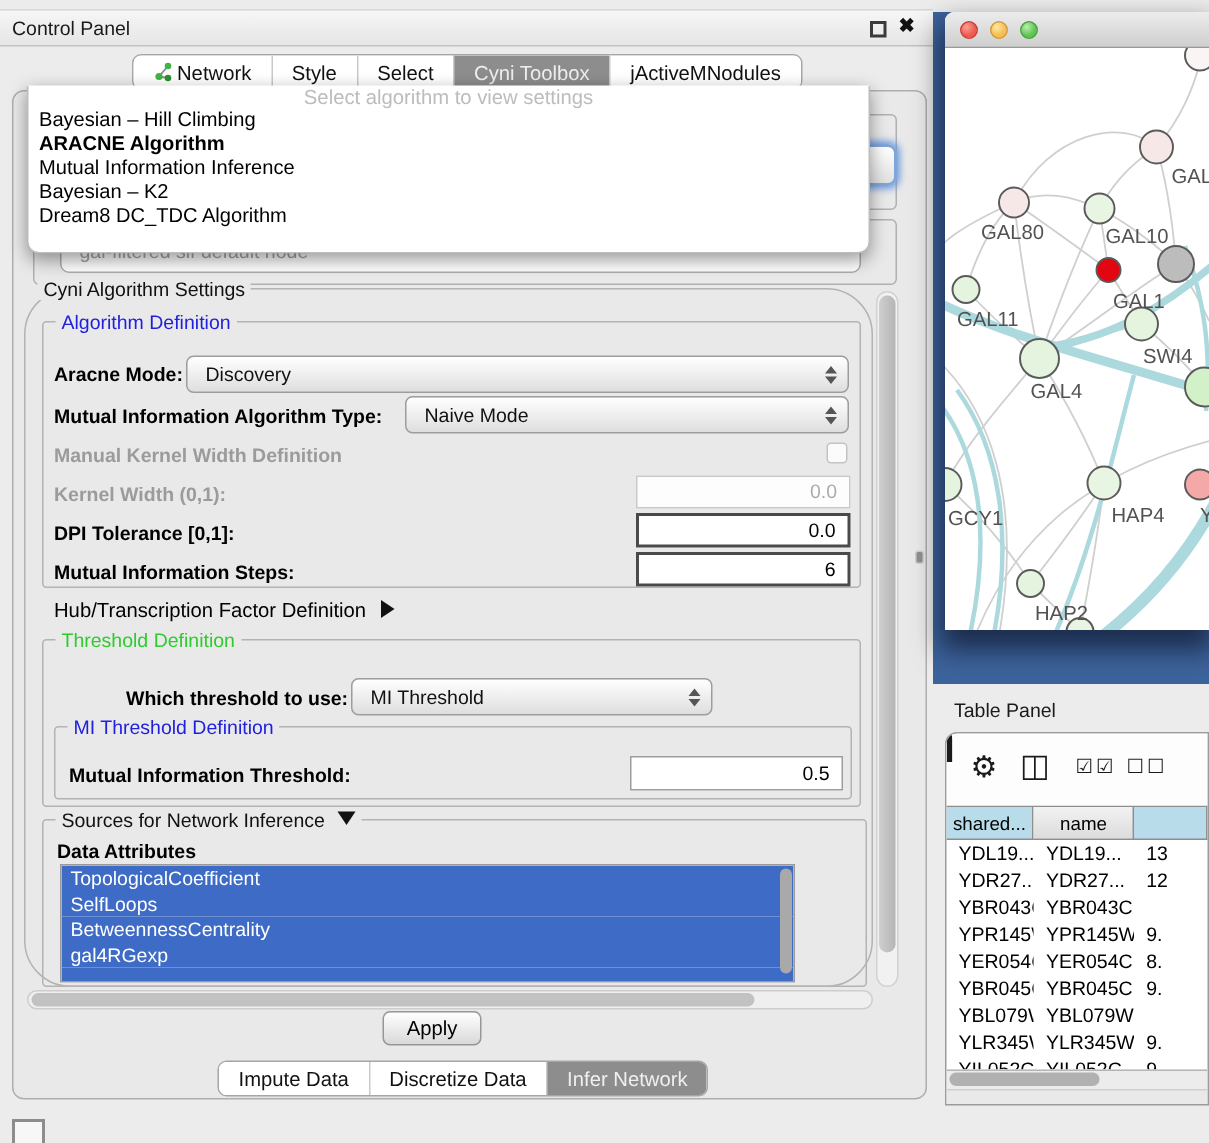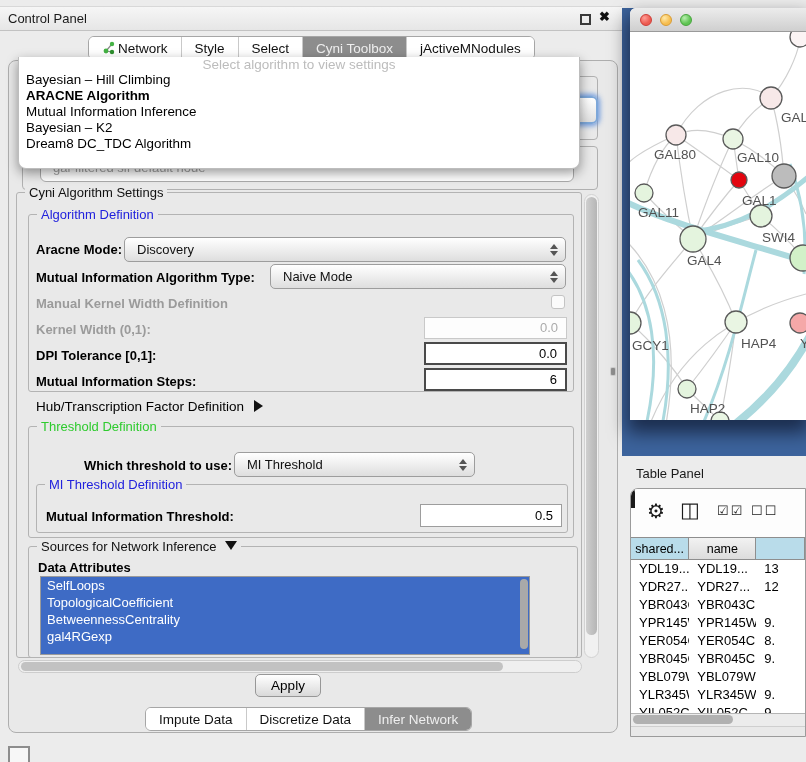--- a/index.html
+++ b/index.html
@@ -186,21 +186,21 @@
     <div class="popup-header">Select algorithm to view settings</div>
     <div id="algo-list">
         <div class="algo-item">Bayesian – Hill Climbing</div>
         <div class="algo-item bold">ARACNE Algorithm</div>
         <div class="algo-item">Mutual Information Inference</div>
         <div class="algo-item">Bayesian – K2</div>
         <div class="algo-item">Dream8 DC_TDC Algorithm</div>
       </div>
   </div>
 
-  <div class="group" style="left:16px; top:192px; width:566px; height:466px;">
+  <div class="group" style="left:16px; top:192px; width:566px; height:466px;border-radius:31px;">
     <span class="group-title t-black">Cyni Algorithm Settings</span>
   </div>
 
   <div class="group" style="left:28px; top:214px; width:546px; height:178px;">
     <span class="group-title t-blue">Algorithm Definition</span>
   </div>
 
   <span class="lbl" style="left:36px; top:242px;">Aracne Mode:</span>
   <div class="combo" style="left:124px; top:237px; width:442px; height:25px;">
     <span>Discovery</span>
@@ -251,22 +251,22 @@
   </div>
   <span class="lbl" style="left:46px; top:509px;">Mutual Information Threshold:</span>
   <div class="field norm" style="left:420px; top:504px; width:142px; height:23px; line-height:21px;">0.5</div>
 
   <div class="group" style="left:28px; top:546px; width:550px; height:112px;">
     <span class="group-title t-black"><span>Sources for Network Inference</span><span class="tri-down"></span></span>
   </div>
   <span class="lbl" style="left:38px; top:560px;">Data Attributes</span>
   <div class="attr-list">
     <div id="attr-items">
+        <div class="attr-item">TopologicalCoefficient</div>
         <div class="attr-item">SelfLoops</div>
-        <div class="attr-item">TopologicalCoefficient</div>
         <div class="attr-item">BetweennessCentrality</div>
         <div class="attr-item">gal4RGexp</div>
         <div class="attr-item filler"></div>
       </div>
     <div class="attr-scroll"></div>
   </div>
 
   <div class="vscroll">
       <div class="thumb"></div>
     </div>

